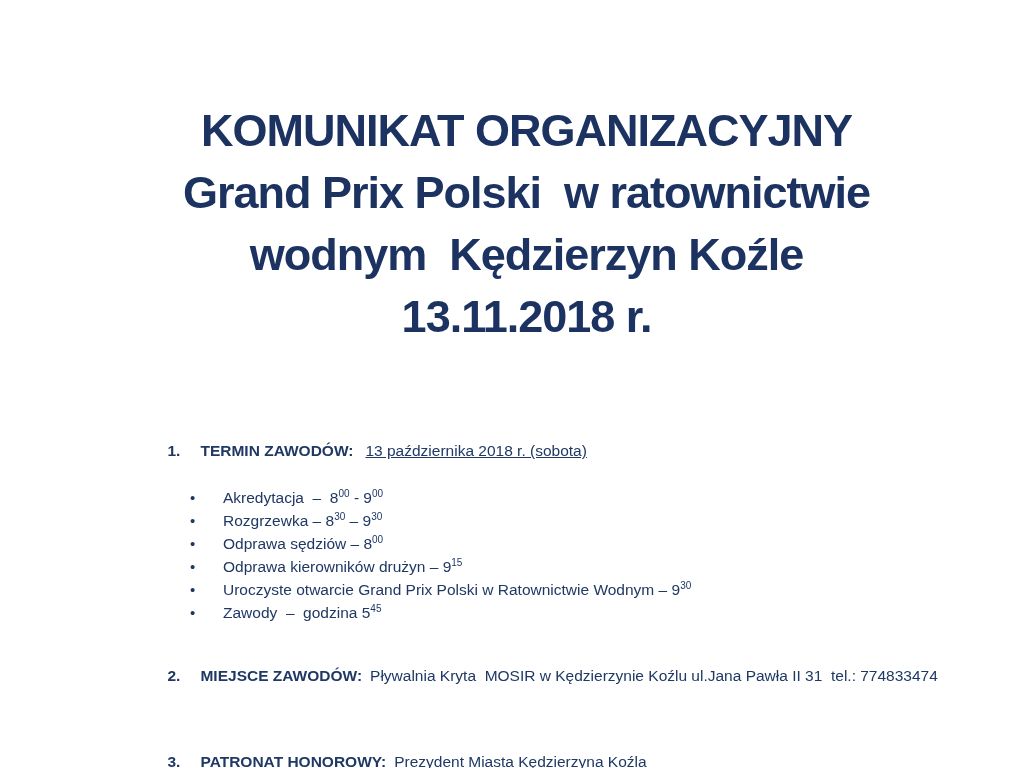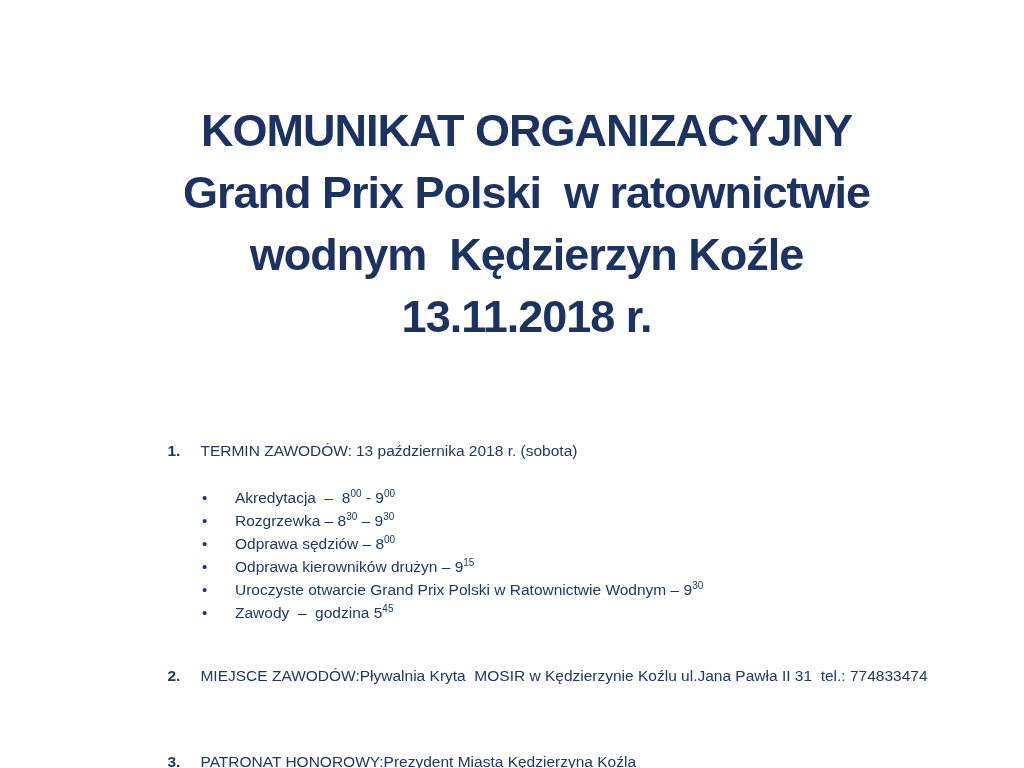--- a/index.html
+++ b/index.html
@@ -41,28 +41,29 @@
   .section-row {
     padding-left: 133px;
     white-space: pre;
   }
   .sec-gap { margin-top: 17px; }
   .num {
     display: inline-block;
     width: 33px;
     font-weight: 700;
   }
-  .heading { font-weight: 400; }
+  .heading { font-weight: 700; }
   .date-underline {
-    margin-left: 4px;
+    margin-left: 12px;
+    text-decoration: underline;
   }
-  .plain-text { }
+  .plain-text { margin-left: 8px; }
   ul.bullets {
     list-style: none;
-    margin: 1px 0 0 12px;
+    margin: 1px 0 0 0;
     padding: 0;
   }
   ul.bullets li {
     position: relative;
     padding-left: 223px;
     line-height: 23px;
     white-space: pre;
   }
   .dot {
     position: absolute;

